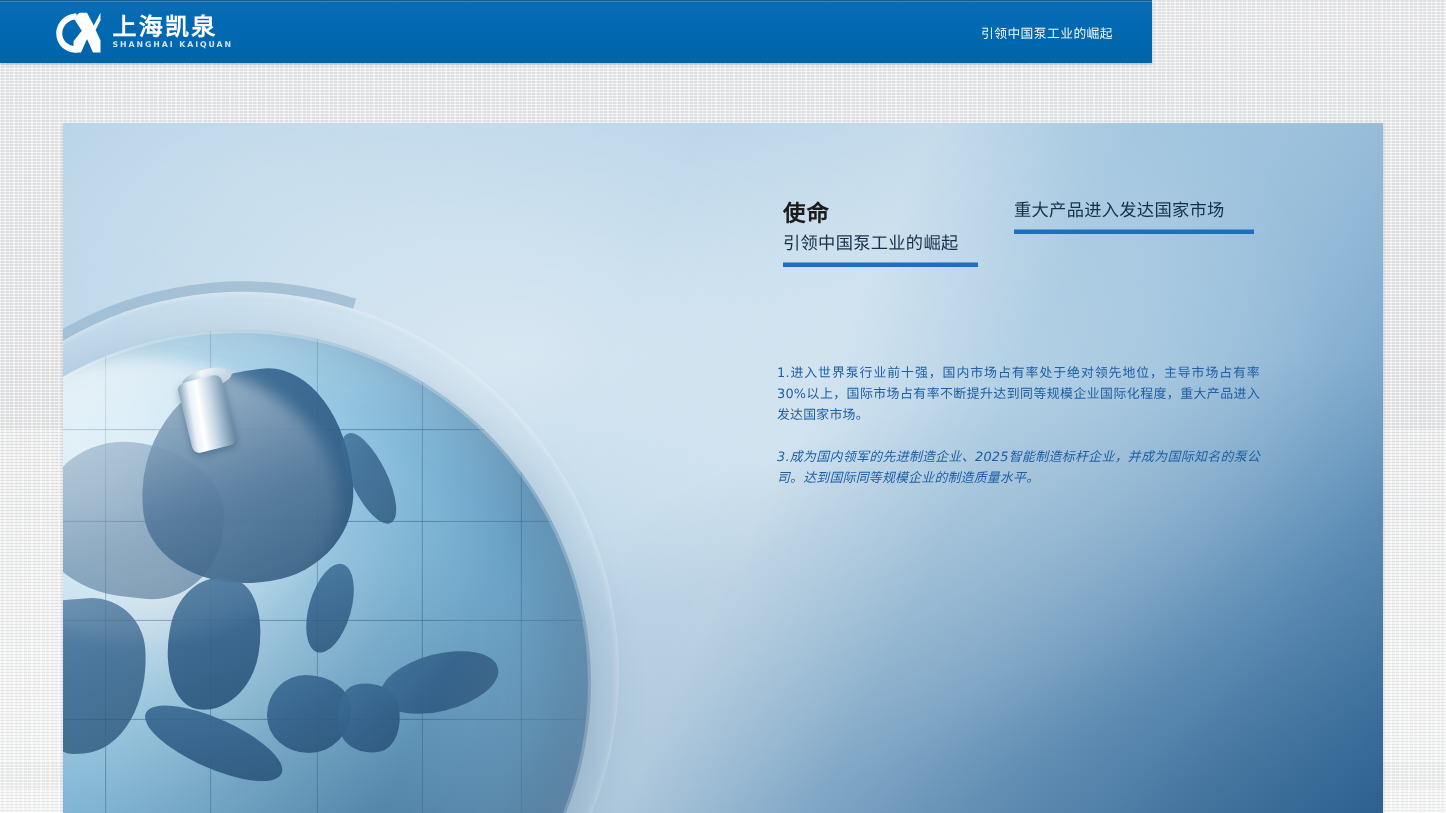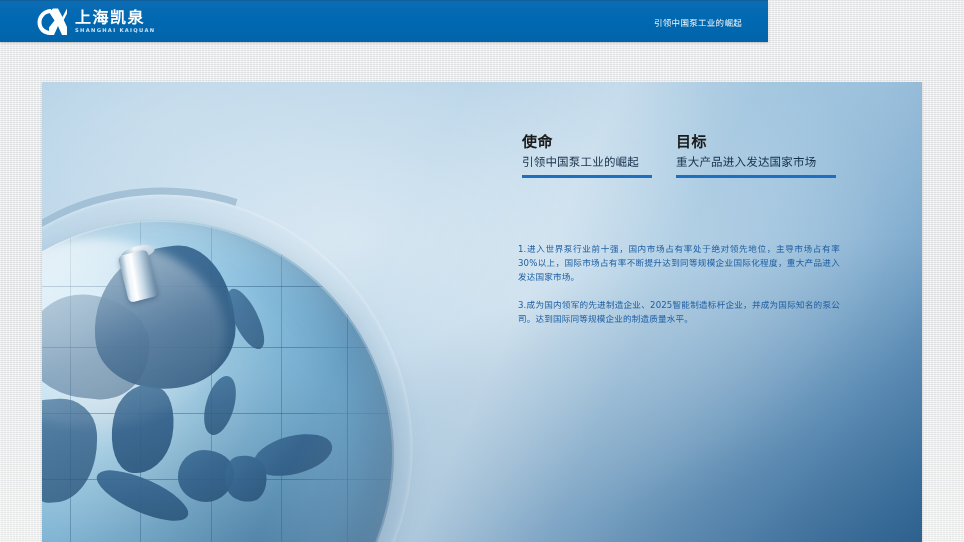--- a/index.html
+++ b/index.html
@@ -240,21 +240,21 @@
     position:absolute;left:476px;top:161px;width:322px;
   }
   .para{
     color:#1e5fa4;
     font-size:8.6px;
     line-height:1.62;
     letter-spacing:.15px;
     margin:0 0 14px 0;
     text-align:justify;
   }
-  .para:last-child{margin-bottom:15px;}
+  .para:last-child{margin-bottom:15px;font-style:italic;}
 </style>
 </head>
 <body>
 
 <div id="page-texture"></div>
 
 <div id="topbar">
 
   <div id="logo-wrap">
     <svg class="logo-mark" viewBox="0 0 64 60">
@@ -310,21 +310,20 @@
   <div id="slide-sheen"></div>
   <div id="slide-vignette"></div>
 
   <div id="headings">
     <div class="head-col" id="col-mission">
       <p class="head-title">使命</p>
       <p class="head-sub">引领中国泵工业的崛起</p>
       <div class="head-rule"></div>
     </div>
     <div class="head-col" id="col-goal">
-      <p class="head-title">目标</p>
       <p class="head-sub">重大产品进入发达国家市场</p>
       <div class="head-rule"></div>
     </div>
   </div>
 
   <div id="paragraphs">
     <p class="para">1.进入世界泵行业前十强，国内市场占有率处于绝对领先地位，主导市场占有率30%以上，国际市场占有率不断提升达到同等规模企业国际化程度，重大产品进入发达国家市场。</p>
     <p class="para">3.成为国内领军的先进制造企业、2025智能制造标杆企业，并成为国际知名的泵公司。达到国际同等规模企业的制造质量水平。</p>
   </div>
 </div>

